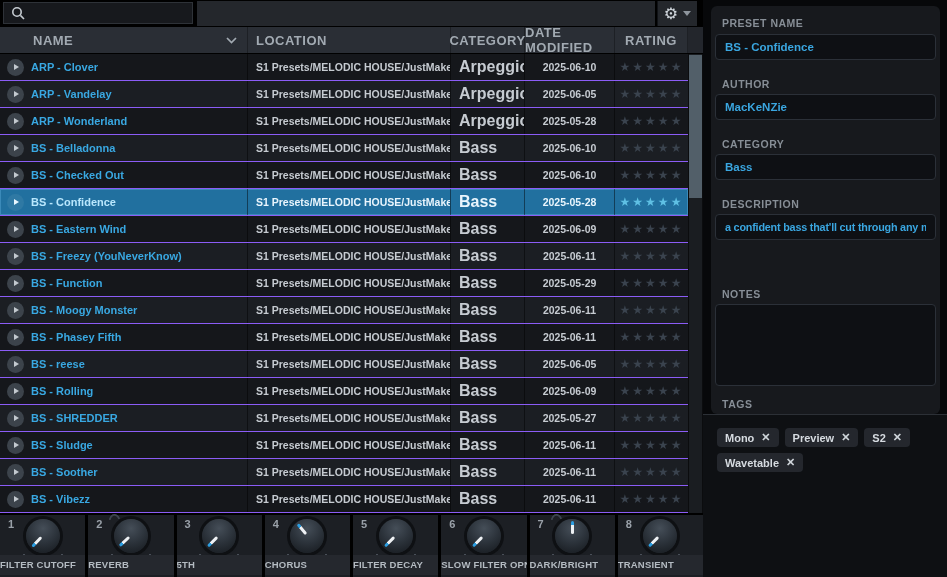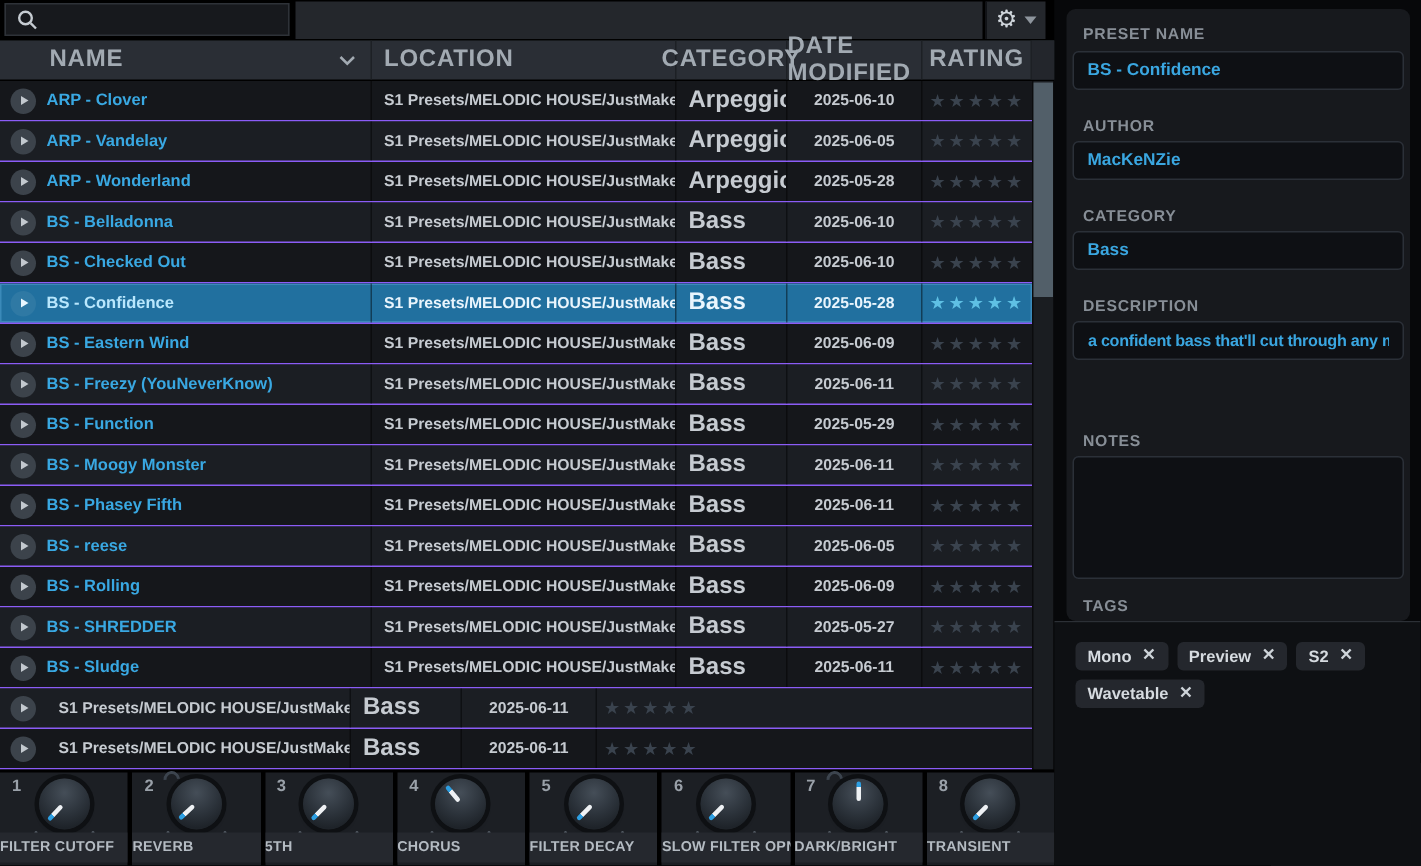--- a/index.html
+++ b/index.html
@@ -21,21 +21,21 @@
     color:#c6ccd2; font-size:11px; font-weight:bold; font-family:inherit; padding:0 8px; }
   .gearbtn { position:absolute; left:657px; top:1px; width:40px; height:25px; background:#24272c;
     display:flex; align-items:center; justify-content:center; gap:5px; cursor:pointer;
     border-left:1px solid #101216; }
   .gear-glyph { color:#d0d6dc; font-size:16px; line-height:1; }
   .tri-down { width:0; height:0; border-left:4px solid transparent; border-right:4px solid transparent;
     border-top:5px solid #8e959d; }
 
   
   .thead { position:absolute; left:0; top:27px; width:703px; height:27px; background:#2a2e35;
-    display:flex; border-bottom:1px solid #000; color:#a2aab2; font-size:16px; font-weight:bold;
+    display:flex; border-bottom:1px solid #000; color:#a2aab2; font-size:13px; font-weight:bold;
     letter-spacing:.5px; }
   .th { display:flex; align-items:center; border-right:1px solid #1d2025; height:100%; }
   .th-name { width:248px; padding-left:33px; justify-content:space-between; }
   .th-name .chev { margin-right:10px; display:flex; }
   .th-location { width:203px; padding-left:8px; }
   .th-category { width:74px; justify-content:center; }
   .th-date { width:90px; justify-content:center; }
   .th-rating { width:73px; justify-content:center; }
   .th-spacer { flex:1; border-right:none; background:#23262c; }
 
@@ -360,33 +360,35 @@
           <div class="cell c-rating">
             <div class="stars">★★★★★</div>
           </div>
         </div>
         <div class="row odd">
           <div class="cell c-play">
             <div class="playbtn">
               <div class="playtri"></div>
             </div>
           </div>
+          <div class="cell c-name">BS - Soother</div>
           <div class="cell c-loc">S1 Presets/MELODIC HOUSE/JustMakeMu</div>
           <div class="cell c-cat">Bass</div>
           <div class="cell c-date">2025-06-11</div>
           <div class="cell c-rating">
             <div class="stars">★★★★★</div>
           </div>
         </div>
         <div class="row even">
           <div class="cell c-play">
             <div class="playbtn">
               <div class="playtri"></div>
             </div>
           </div>
+          <div class="cell c-name">BS - Vibezz</div>
           <div class="cell c-loc">S1 Presets/MELODIC HOUSE/JustMakeMu</div>
           <div class="cell c-cat">Bass</div>
           <div class="cell c-date">2025-06-11</div>
           <div class="cell c-rating">
             <div class="stars">★★★★★</div>
           </div>
         </div>
       </div>
 
     <div class="scrollbar">

